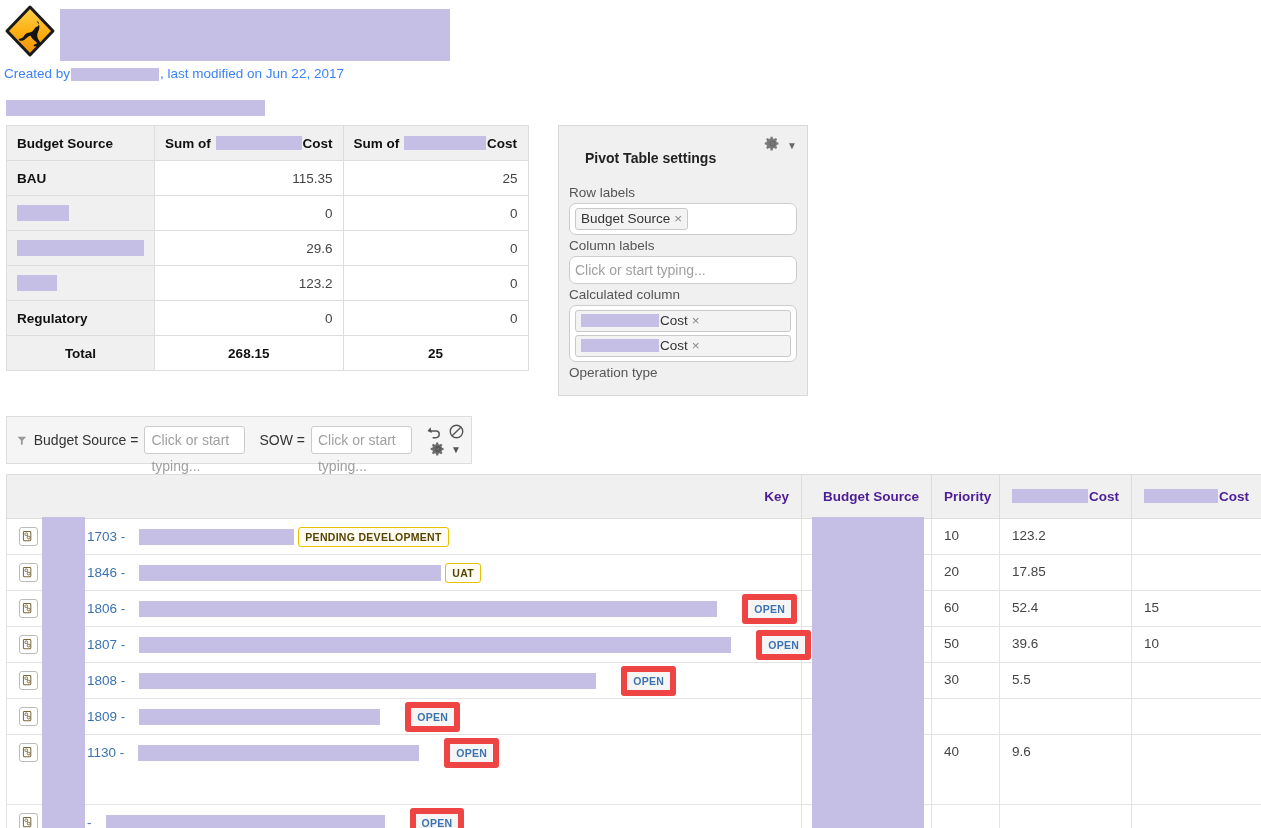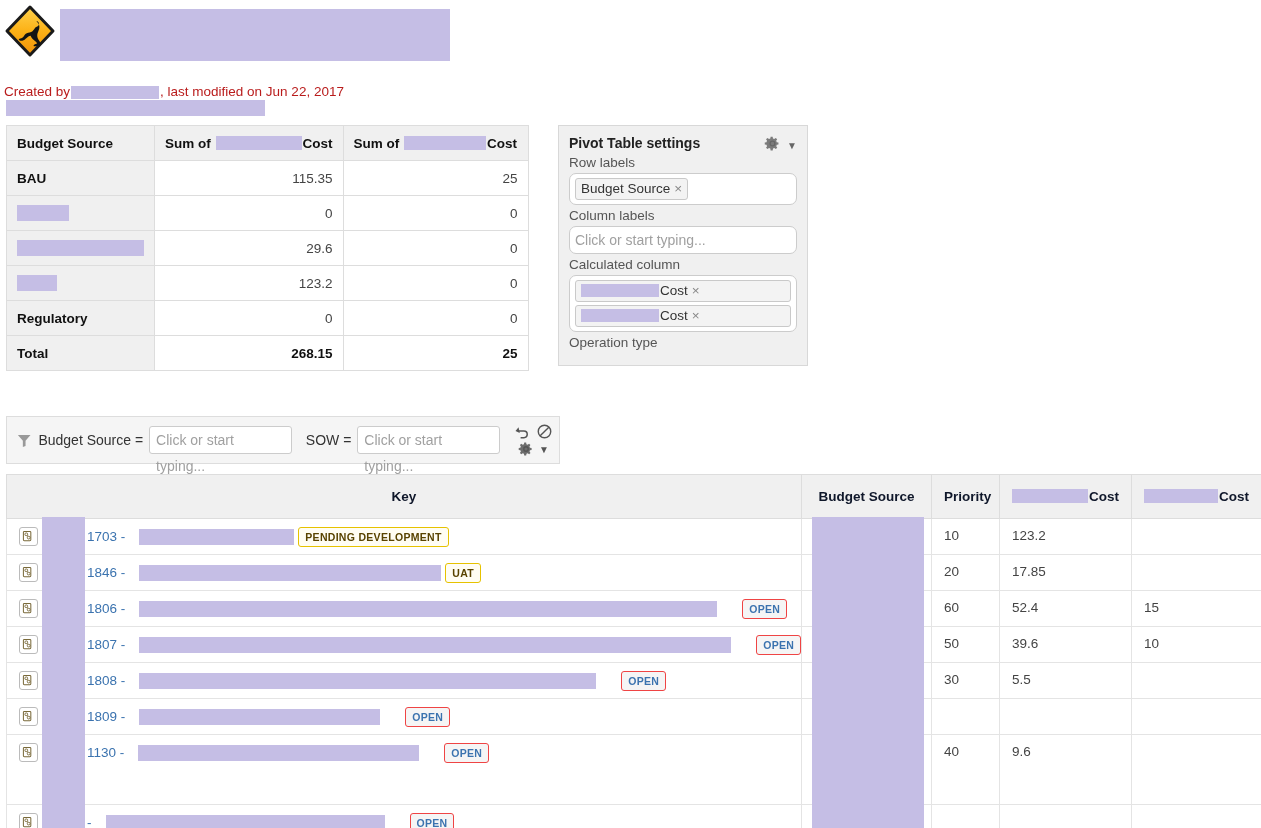--- a/index.html
+++ b/index.html
@@ -11,22 +11,22 @@
     color: #333333;
     overflow: hidden;
   }
   .redact { background: #c5bee5; display: inline-block; vertical-align: middle; }
 
   
   #page-header { position: relative; height: 90px; }
   #logo { position: absolute; left: 3px; top: 3px; width: 54px; height: 56px; }
   #title-redact { position: absolute; left: 60px; top: 9px; width: 390px; height: 52px; }
   #byline {
-    position: absolute; left: 4px; top: 84px;
-    font-size: 13.5px; color: #b91c1c; white-space: nowrap;
+    position: absolute; left: 4px; top: 66px;
+    font-size: 13.5px; color: #3b82f6; white-space: nowrap;
   }
   #byline .redact { width: 88px; height: 13px; margin: 0 1px; }
 
   
   #section-redact { position: absolute; left: 6px; top: 100px; width: 259px; height: 16px; }
 
   
   #pivot-wrap { position: absolute; left: 6px; top: 125px; }
   table#pivot-table { border-collapse: collapse; font-size: 13.5px; }
   table#pivot-table th, table#pivot-table td {
@@ -35,32 +35,32 @@
   table#pivot-table th {
     background: #f0f0f0; color: #111111; font-weight: bold; text-align: left;
   }
   table#pivot-table th.num { text-align: left; }
   table#pivot-table td.rowlabel {
     background: #f0f0f0; color: #111111; font-weight: bold; width: 135px;
   }
   table#pivot-table td.val {
     background: #ffffff; text-align: right; color: #444444; width: 185px;
   }
-  table#pivot-table tr.total td { font-weight: bold; color: #111111; }
+  table#pivot-table tr.total td { font-weight: bold; color: #111111; text-align: center; }
   table#pivot-table tr.total td.val { background:#ffffff; }
   .th-sum { display:inline-block; }
   .th-sum .redact { height: 14px; margin: 0 1px; vertical-align: -2px; }
 
   
   #pivot-settings {
     position: absolute; left: 558px; top: 125px; width: 250px;
     background: #f0f0f0; border: 1px solid #d8d8d8; padding: 8px 10px 12px 10px;
   }
   #pivot-settings h3 {
-    margin: 0; font-size: 14px; font-weight: bold; color: #222222;
+    margin: 16px; font-size: 14px; font-weight: bold; color: #222222;
     display: inline-block;
   }
   #ps-gear { float: right; margin-top: 1px; cursor: pointer; }
   .ps-label { font-size: 13.5px; color: #555555; margin: 3px 0 3px 0; clear: both; }
   .ps-field {
     background: #ffffff; border: 1px solid #cccccc; border-radius: 7px;
     padding: 4px 5px; min-height: 26px;
   }
   .chip {
     display: inline-block; background: #f3f3f3; border: 1px solid #c9c9c9;
@@ -68,21 +68,21 @@
     line-height: 16px;
   }
   .chip .redact { width: 78px; height: 13px; vertical-align: -2px; margin-right:1px; }
   .chip .x { color: #888888; margin-left: 4px; cursor: pointer; }
   .ps-field.multi .chip { display: block; margin-bottom: 3px; }
   .ps-field.multi .chip:last-child { margin-bottom: 0; }
   .ps-placeholder { font-size: 14px; color: #a0a0a0; line-height: 18px; }
 
   
   #filter-bar {
-    position: absolute; left: 6px; top: 416px; width: 554px; height: 48px;
+    position: absolute; left: 6px; top: 416px; width: 466px; height: 48px;
     background: #f5f5f5; border: 1px solid #dddddd;
     display: flex; align-items: center; padding: 0 6px;
   }
   #filter-bar .funnel { margin: 0 7px 0 4px; }
   .flt-label { font-size: 14px; color: #333333; margin-right: 6px; white-space: nowrap; }
   .flt-input {
     width: 148px; height: 28px; background: #ffffff; border: 1px solid #cccccc;
     border-radius: 3px; font-size: 14px; color: #a0a0a0;
     padding: 0 6px; line-height: 26px; margin-right: 14px;
   }
@@ -92,22 +92,22 @@
   }
   .fi-row { display: flex; align-items: center; gap: 5px; }
 
   
   #issue-table {
     position: absolute; left: 6px; top: 474px; width: 1255px;
     border-collapse: collapse; font-size: 13.5px; table-layout: fixed;
   }
   #issue-table th {
     background: #f0f0f0; border: 1px solid #dddddd;
-    height: 44px; padding: 0 12px; text-align: center;
-    font-weight: bold; color: #0f172a; white-space: nowrap;
+    height: 44px; padding: 0 12px; text-align: right;
+    font-weight: bold; color: #4c1d95; white-space: nowrap;
   }
   #issue-table td {
     border: 1px solid #e4e4e4; padding: 0 12px; color: #444444;
     vertical-align: top; height: 35px;
   }
   #issue-table td.keycell { padding: 0 0 0 12px; position: relative; }
   #issue-table td.num { padding-top: 9px; }
   .keyline { display: flex; align-items: center; height: 35px; }
   .link-icon {
     width: 19px; height: 19px; border: 1px solid #bbbbbb; border-radius: 3px;
@@ -116,21 +116,21 @@
   }
   .key-blank { width: 43px; height: 35px; flex: none; }
   .key-id { color: #3b73af; white-space: nowrap; margin-right: 14px; }
   .key-sum { height: 16px; flex: none; }
   .badge {
     font-size: 10.5px; font-weight: bold; letter-spacing: .3px;
     border-radius: 3px; padding: 3px 6px; margin-left: 4px;
     white-space: nowrap; flex: none;
   }
   .badge.amber { background: #fffdf3; border: 1px solid #e6c200; color: #594300; }
-  .badge.blue  { background: #f5f5f5; border: 1px solid #ef4444; color: #3b73af; margin-left: 25px; }
+  .badge.blue  { background: #f5f5f5; border: 6px solid #ef4444; color: #3b73af; margin-left: 25px; }
   .th-cost .redact { height: 14px; vertical-align: -2px; margin-right: 1px; }
   
   #bs-band {
     position: absolute; left: 812px; top: 517px; width: 112px; height: 311px;
     background: #c5bee5; pointer-events: none;
   }
   
   #key-band {
     position: absolute; left: 42px; top: 517px; width: 43px; height: 311px;
     background: #c5bee5; pointer-events: none;

